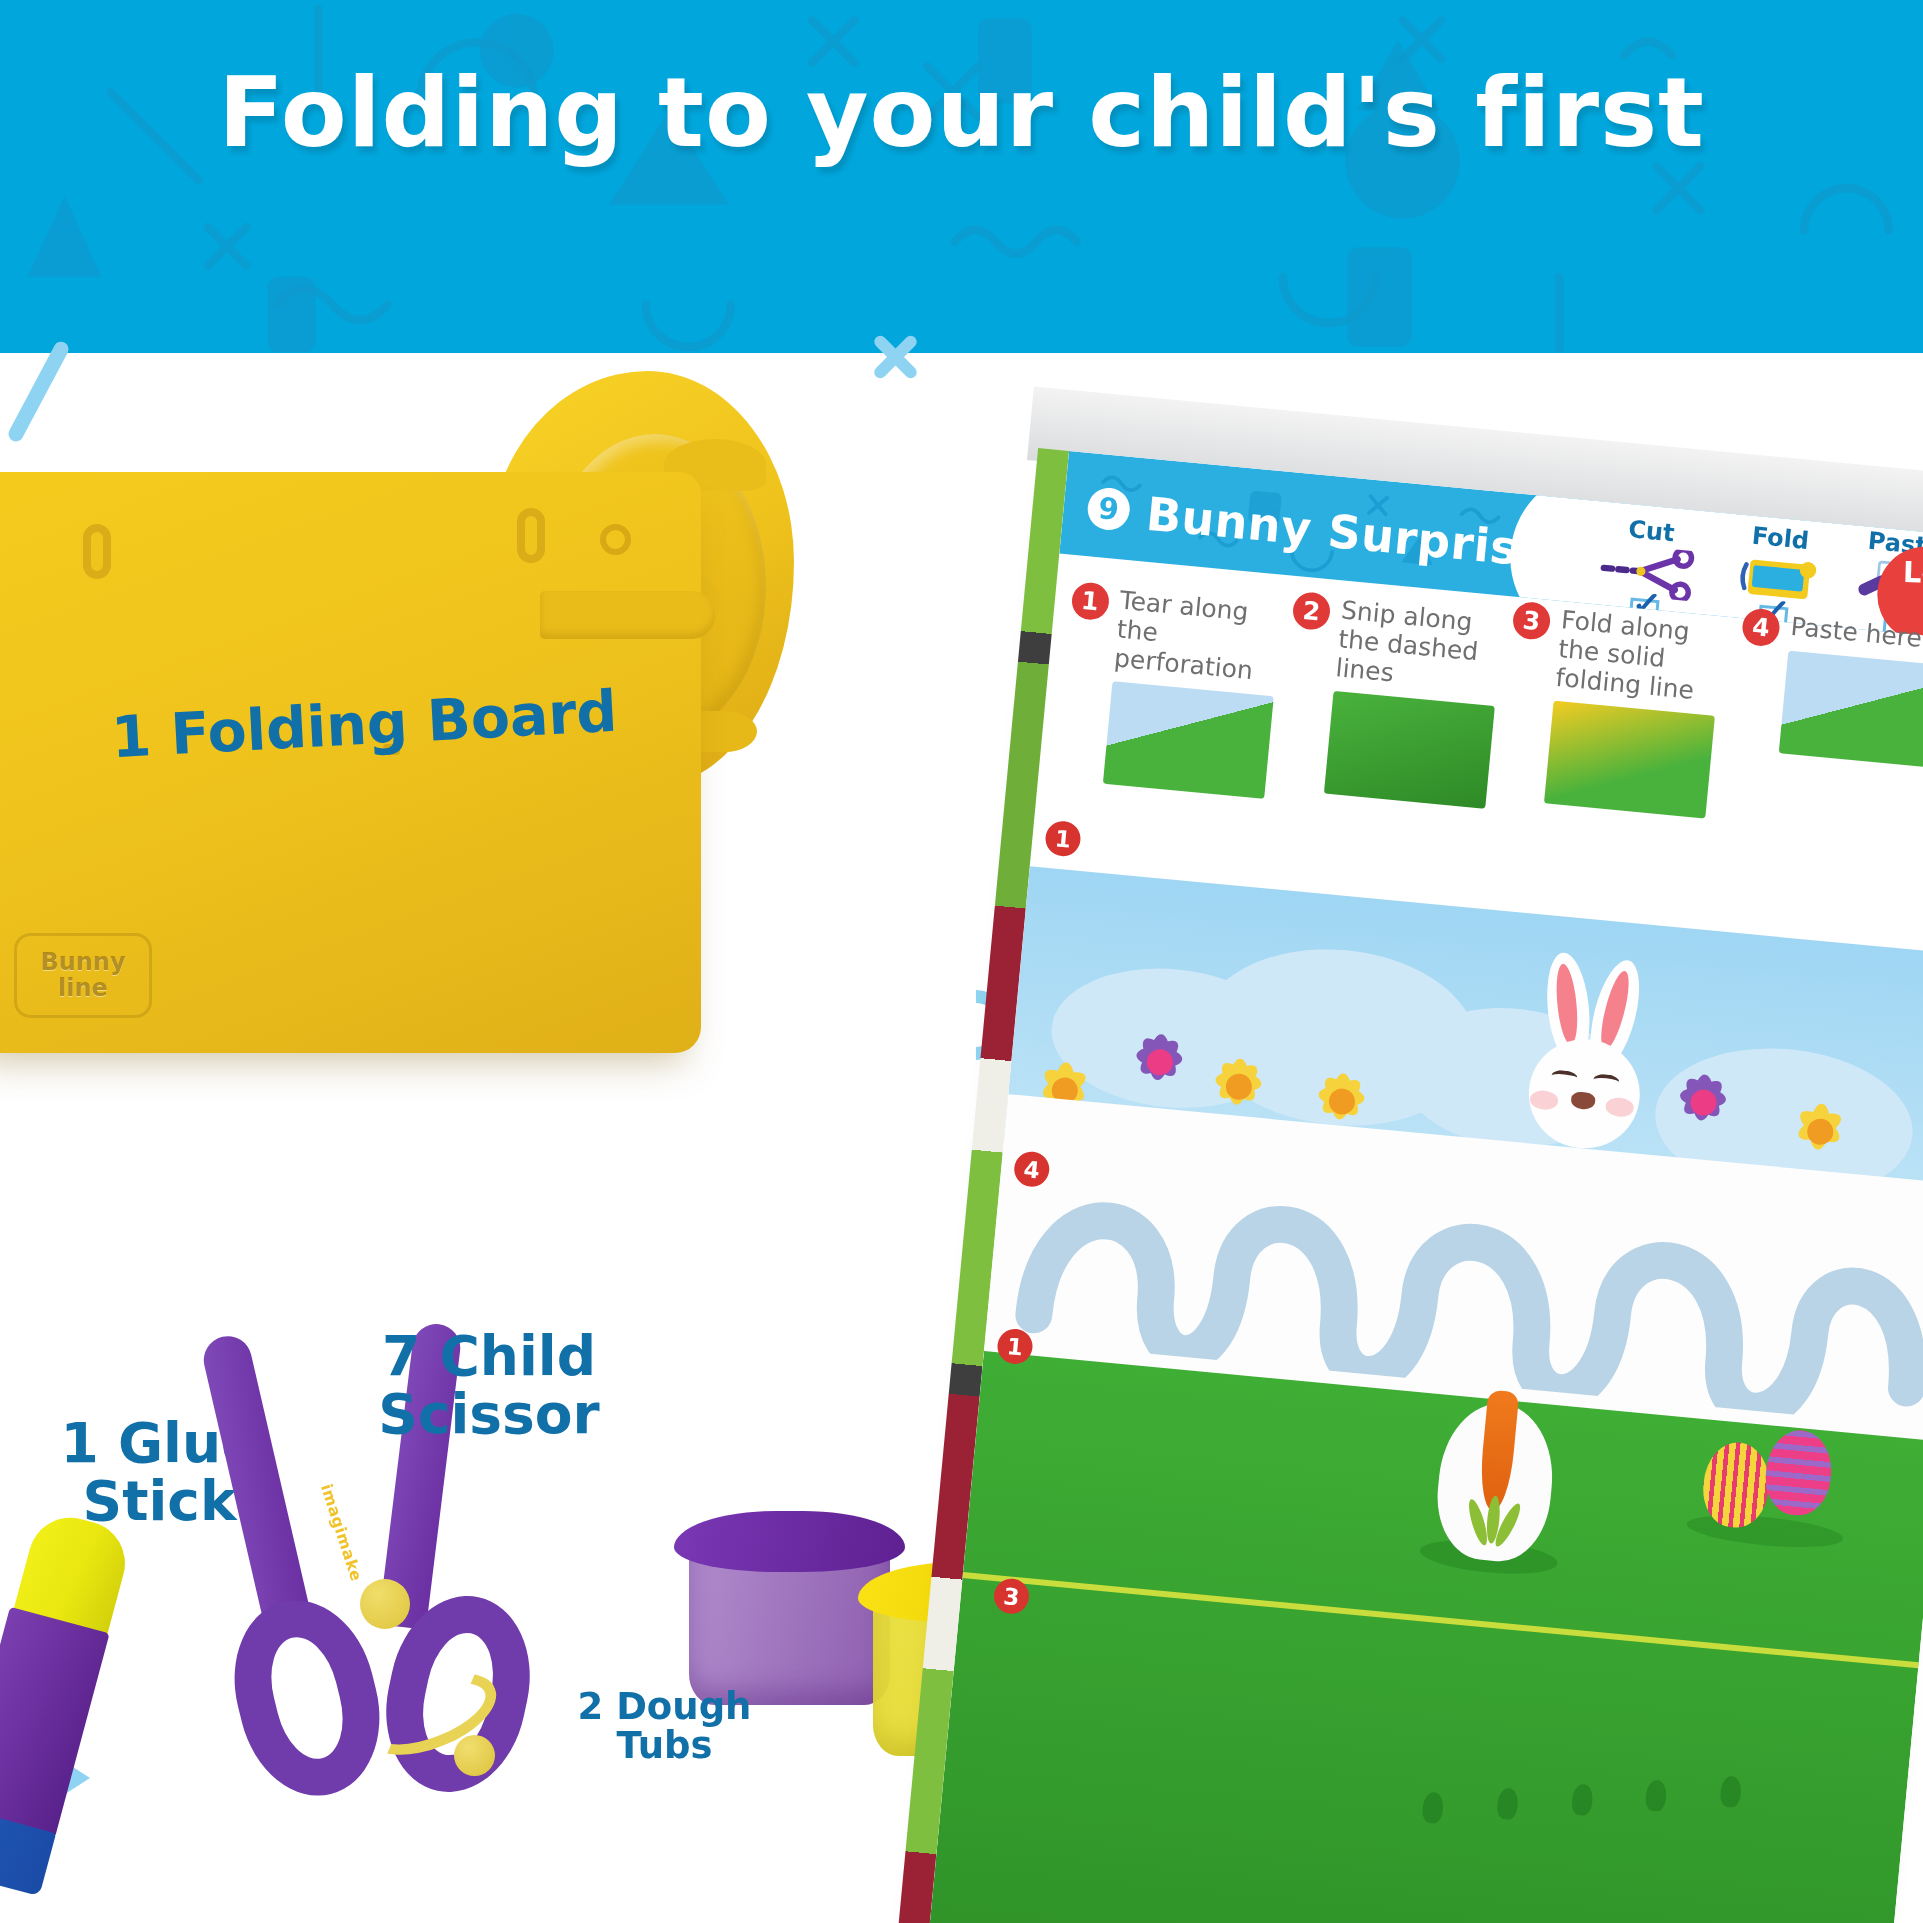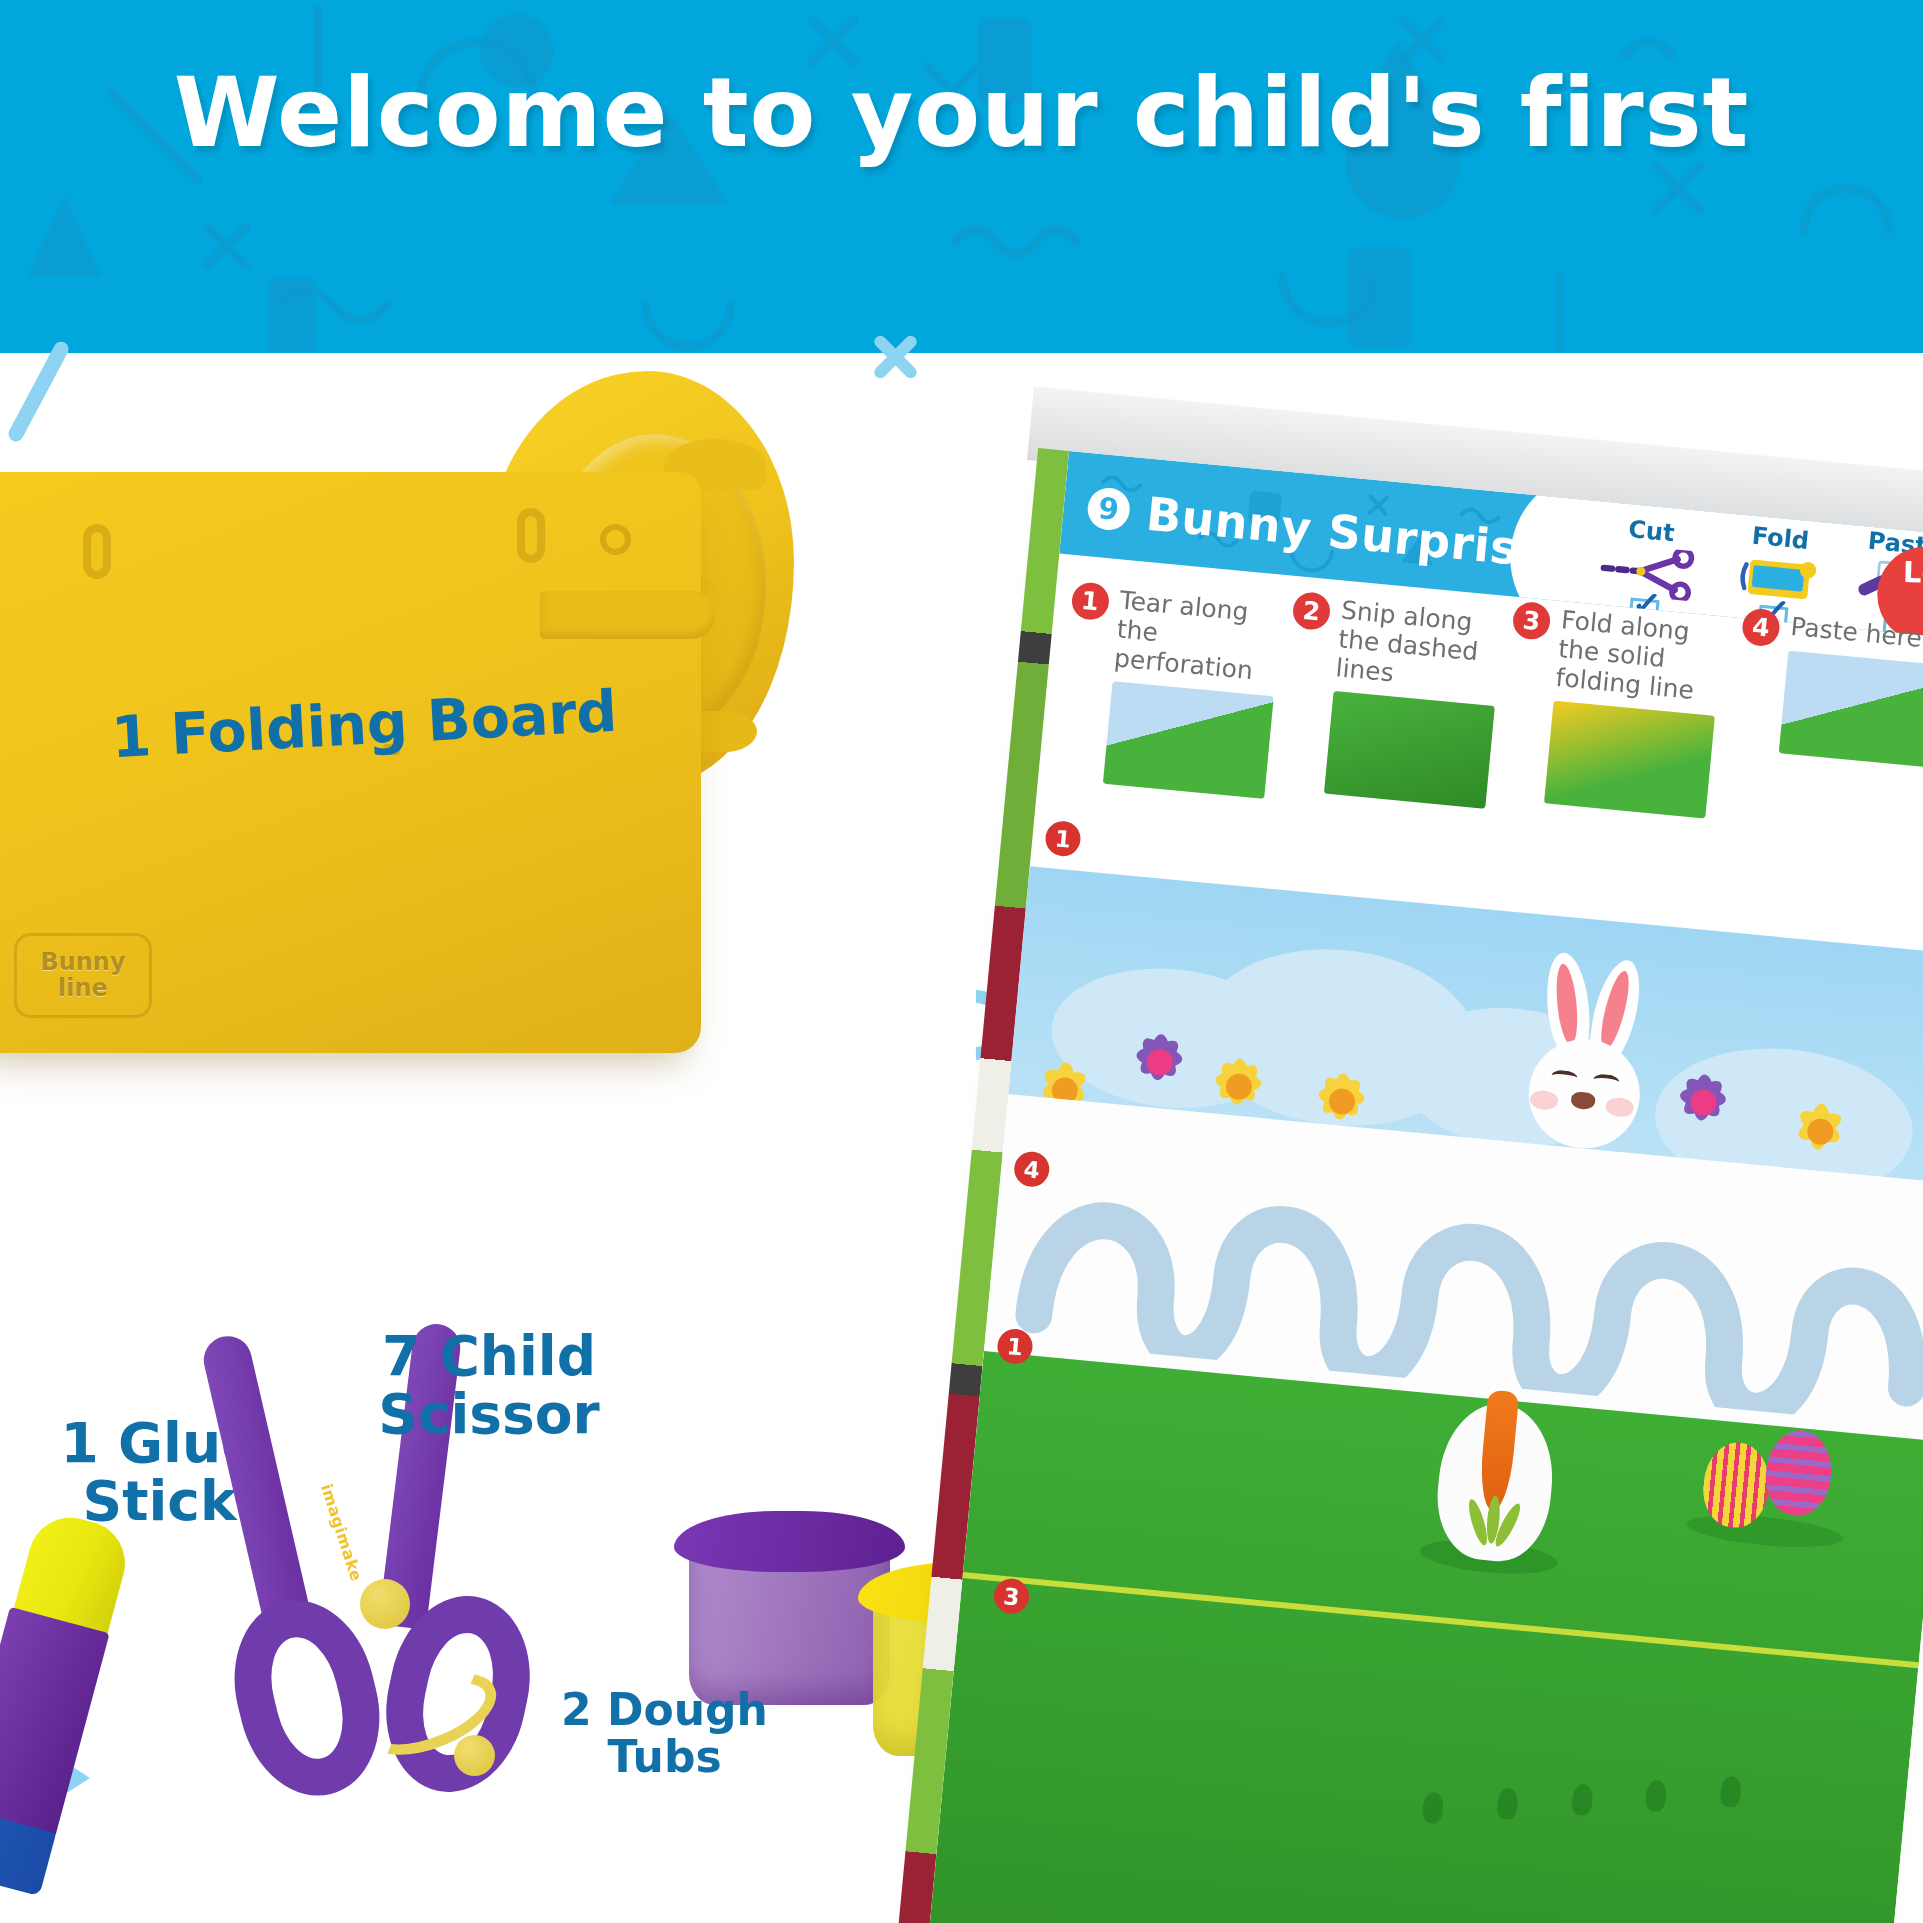--- a/index.html
+++ b/index.html
@@ -61,21 +61,21 @@
   #lbl-folding { left:111px; top:341px; font-size:57px; transform:rotate(-3deg); }
   #lbl-activity {
     left:1006px; top:369px; width:480px; text-align:center;
     font-size:61px; transform:rotate(-2.2deg);
   }
   #lbl-activity .sub {
     display:block; color:#29ABE2; font-size:39px; margin-top:3.7px; letter-spacing:-0.5px;
   }
   #lbl-glue { left:44px; top:1061px; font-size:55px; text-align:center; width:231px; }
   #lbl-scissor { left:360px; top:974px; font-size:55px; text-align:center; width:258px; }
-  #lbl-dough { left:526px; top:1334px; font-size:44px; text-align:center; width:277px; }
+  #lbl-dough { left:526px; top:1334px; font-size:37px; text-align:center; width:277px; }
 
   
   #folding-board {
     position:absolute; left:-37px; top:53px; width:831px; height:665px;
   }
   #fb-body {
     position:absolute; left:0; top:66px; width:738px; height:581px;
     background:linear-gradient(160deg,#F5CB1E 0%,#EFC31C 45%,#E0B018 100%);
     border-radius:9.2px 22px 26px 13px;
     box-shadow:0 24px 37px -16.6px rgba(120,90,0,.35);
@@ -434,21 +434,21 @@
       <path d="M660 222 L790 222 L725 120 Z"></path>
       <path d="M1470 120 L1560 120 L1515 44 Z"></path>
       <circle cx="1520" cy="175" r="62"></circle>
       <circle cx="560" cy="55" r="40"></circle>
       <rect x="1460" y="268" width="70" height="108" rx="12"></rect>
       <rect x="1060" y="20" width="58" height="92" rx="12"></rect>
       <rect x="290" y="300" width="52" height="82" rx="12"></rect>
     </g>
   </svg>
   <div id="header-title">
-    <span>Welcome to your child's first</span>
+    <span>Folding to your child's first</span>
   </div>
 </div>
 
 <div id="stage">
 
   <div class="deco deco-line" style="left:31px; top:-16.6px; width:14.8px; height:111px; transform:rotate(28deg);"></div>
   <div class="deco deco-x" style="left:868px; top:-18.5px; width:55px; height:46px;">
     <span class="a"></span>
       <span class="b"></span>
   </div>

